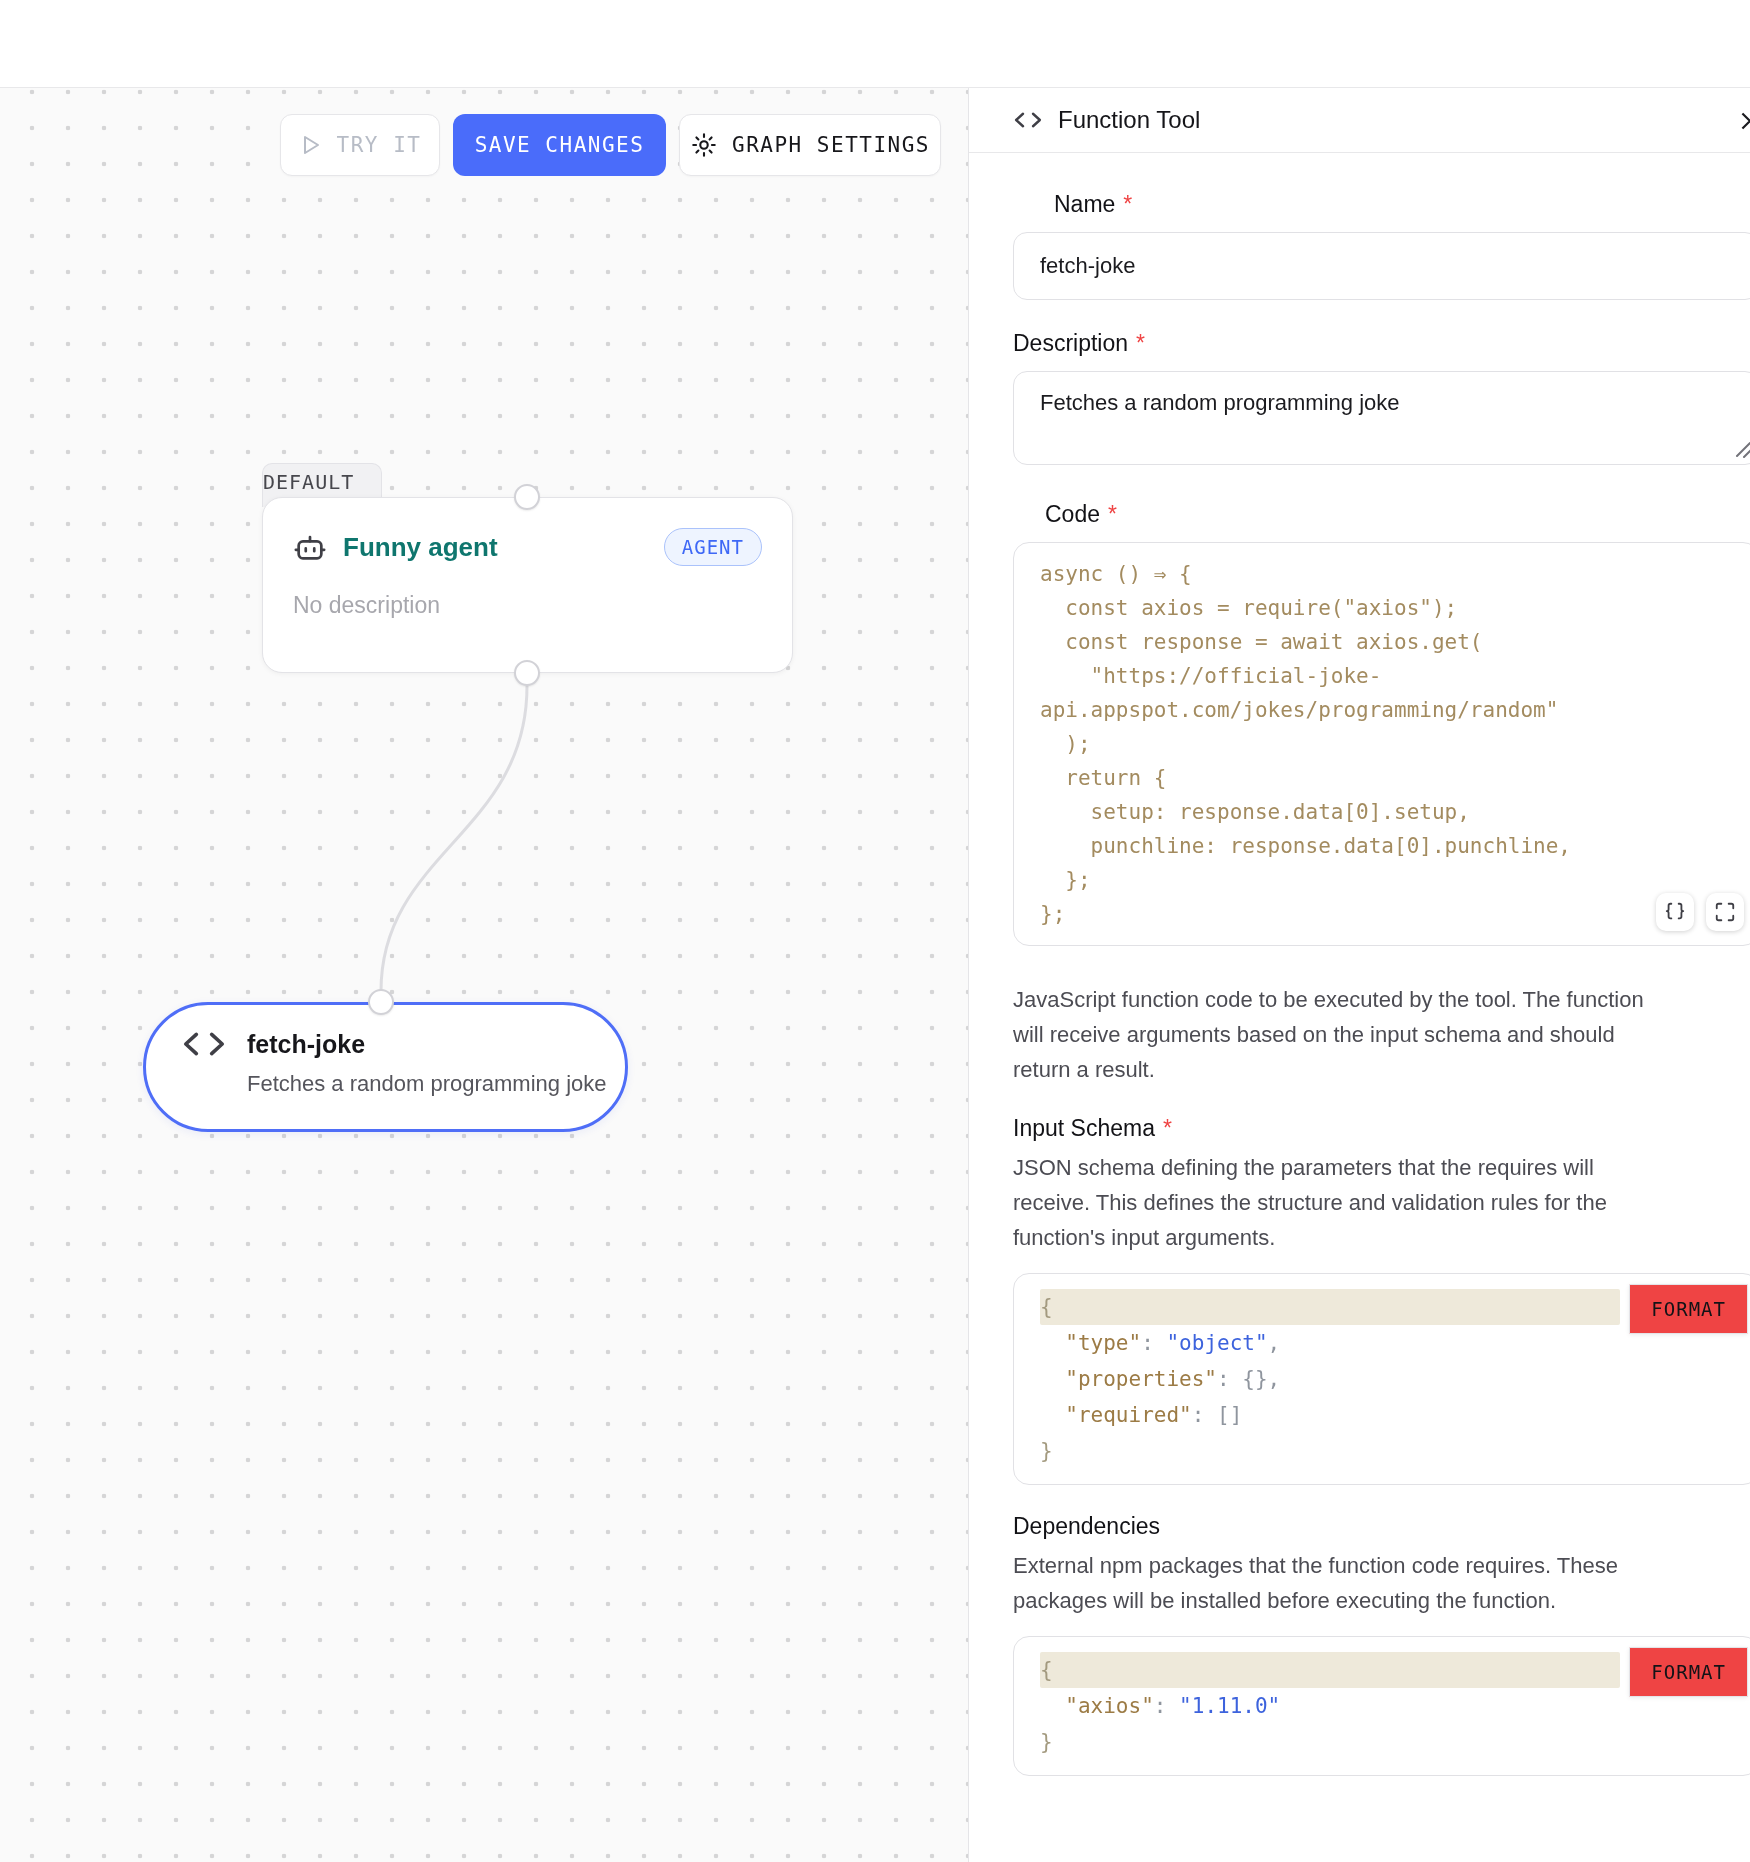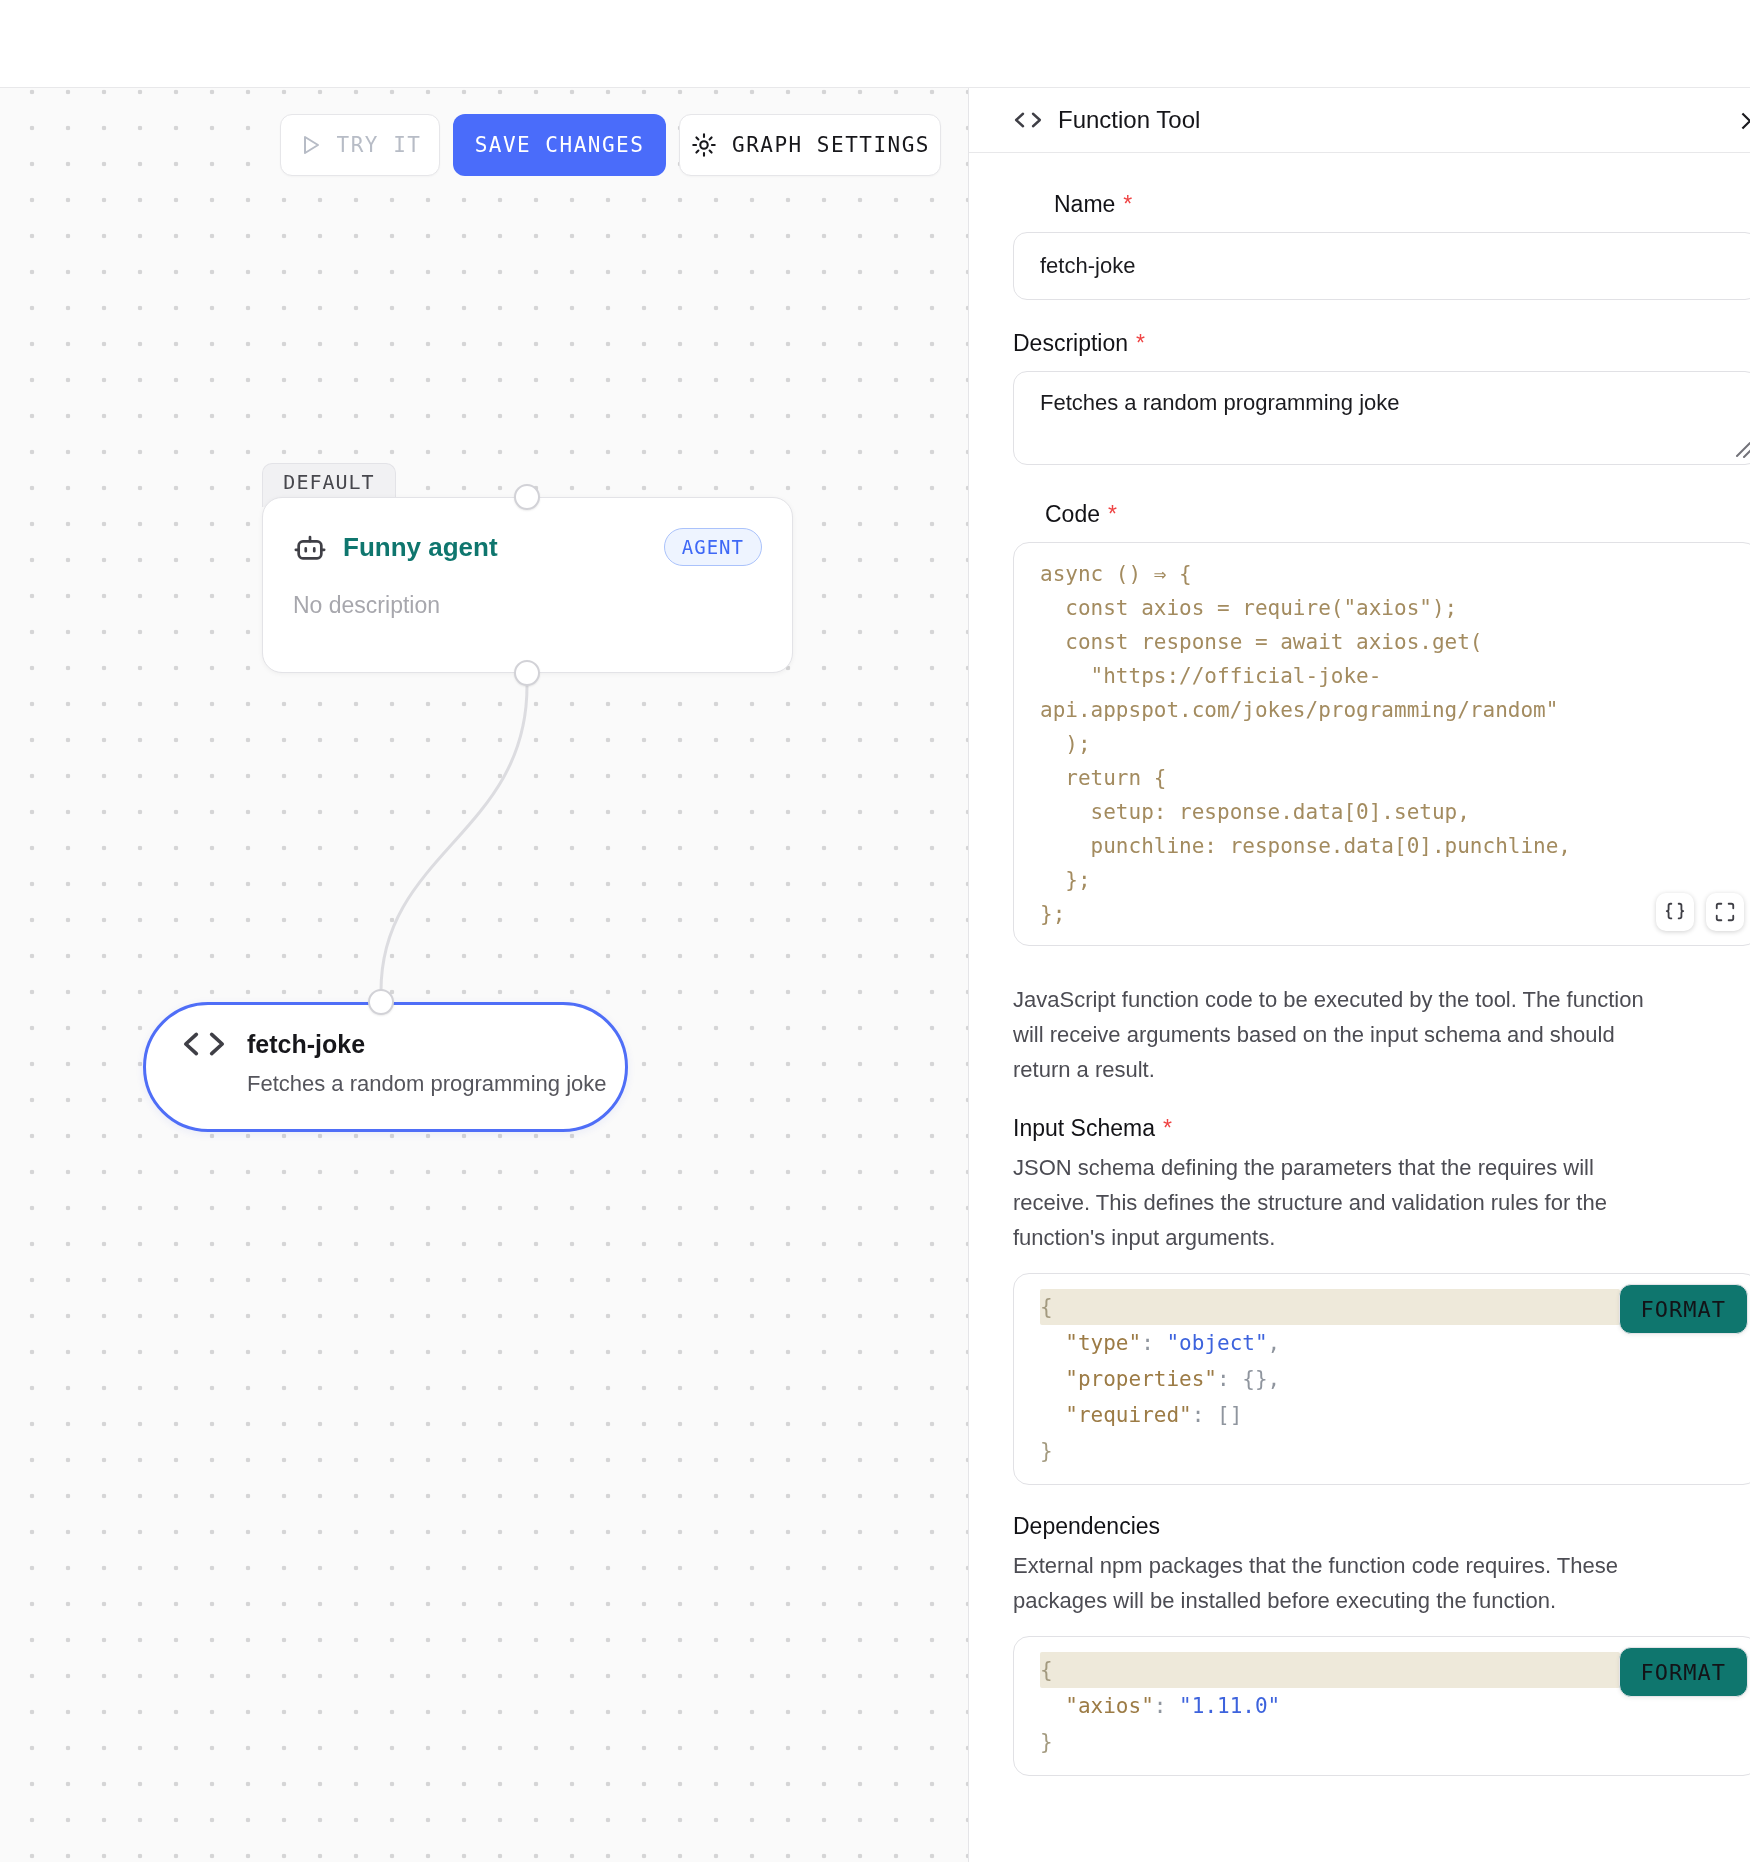--- a/index.html
+++ b/index.html
@@ -25,23 +25,23 @@
   .btn-tryit { width:160px; background:#fff; border:1px solid #e6e6e9; color:#b7bcc6;
     box-shadow:0 1px 2px rgba(0,0,0,.03); }
   .btn-save { width:213px; background:#4a6cfa; color:#fff; border:none; }
   .btn-graph { width:262px; background:#fff; border:1px solid #e6e6e9; color:#17171b;
     box-shadow:0 1px 2px rgba(0,0,0,.03); }
 
   
   .node-agent { position:absolute; left:262px; top:409px; width:531px; height:176px;
     background:#fff; border:1.5px solid #e3e3e7; border-radius:20px; z-index:2;
     box-shadow:0 1px 5px rgba(0,0,0,.05); padding:30px 30px 0 30px; }
-  .node-tab { position:absolute; left:262px; top:375px; height:44px; width:134px;
+  .node-tab { position:absolute; left:262px; top:375px; height:44px; width:120px;
     background:#f1f1f3; border:1.5px solid #e3e3e7; border-bottom:none;
-    border-radius:10px 10px 0 0; z-index:1; display:flex; justify-content:center;
+    border-radius:10px 10px 0 0; z-index:1; display:flex; justify-content:flex-start;
     padding-top:6px; font-family:"DejaVu Sans Mono", monospace; font-size:20px;
     letter-spacing:1px; color:#47474d; }
   .agent-row { display:flex; align-items:center; gap:16px; }
   .agent-title { font-size:26px; font-weight:700; color:#0f766e; flex:1 1 auto; }
   .agent-badge { font-family:"DejaVu Sans Mono", monospace; font-size:19px; letter-spacing:1px;
     color:#3e68f6; background:#eef4ff; border:1.5px solid #aac2fb; border-radius:19px;
     height:38px; padding:0 17px; display:flex; align-items:center; }
   .agent-desc { margin-top:26px; font-size:23px; color:#a7a7ad; }
 
   .node-tool { position:absolute; left:143px; top:914px; width:485px; height:130px;
@@ -96,22 +96,22 @@
     border-radius:16px; padding:15px 26px; background:#fff; }
   .cl { font-family:"DejaVu Sans Mono", monospace; font-size:21px; line-height:36px;
     white-space:pre; }
   .cl.hl { background:#eee9da; width:calc(100% - 112px); border-radius:2px; }
   .tk-brace { color:#a39a7f; }
   .tk-key { color:#9c7b45; }
   .tk-str { color:#3d63dd; }
   .tk-punct { color:#8f959e; }
   .tk-plain { color:#8f959e; }
   .format-btn { position:absolute; top:10px; right:10px; height:50px; padding:0 21px;
-    background:#0f766e; border:1px solid #e4e4e8; border-radius:12px;
-    font-family:"DejaVu Sans Mono", monospace; font-size:22px; letter-spacing:1px;
+    background:#ef4444; border:1px solid #e4e4e8; border-radius:1px;
+    font-family:"DejaVu Sans Mono", monospace; font-size:19px; letter-spacing:1px;
     color:#131317; box-shadow:0 1px 4px rgba(0,0,0,.08); cursor:pointer; }
 
   .scroll-track { position:absolute; right:0; top:0; width:11px; height:1774px;
     background:#efeff1; }
   svg { display:block; }
 </style>
 </head>
 <body>
 
 <div class="topbar"></div>

